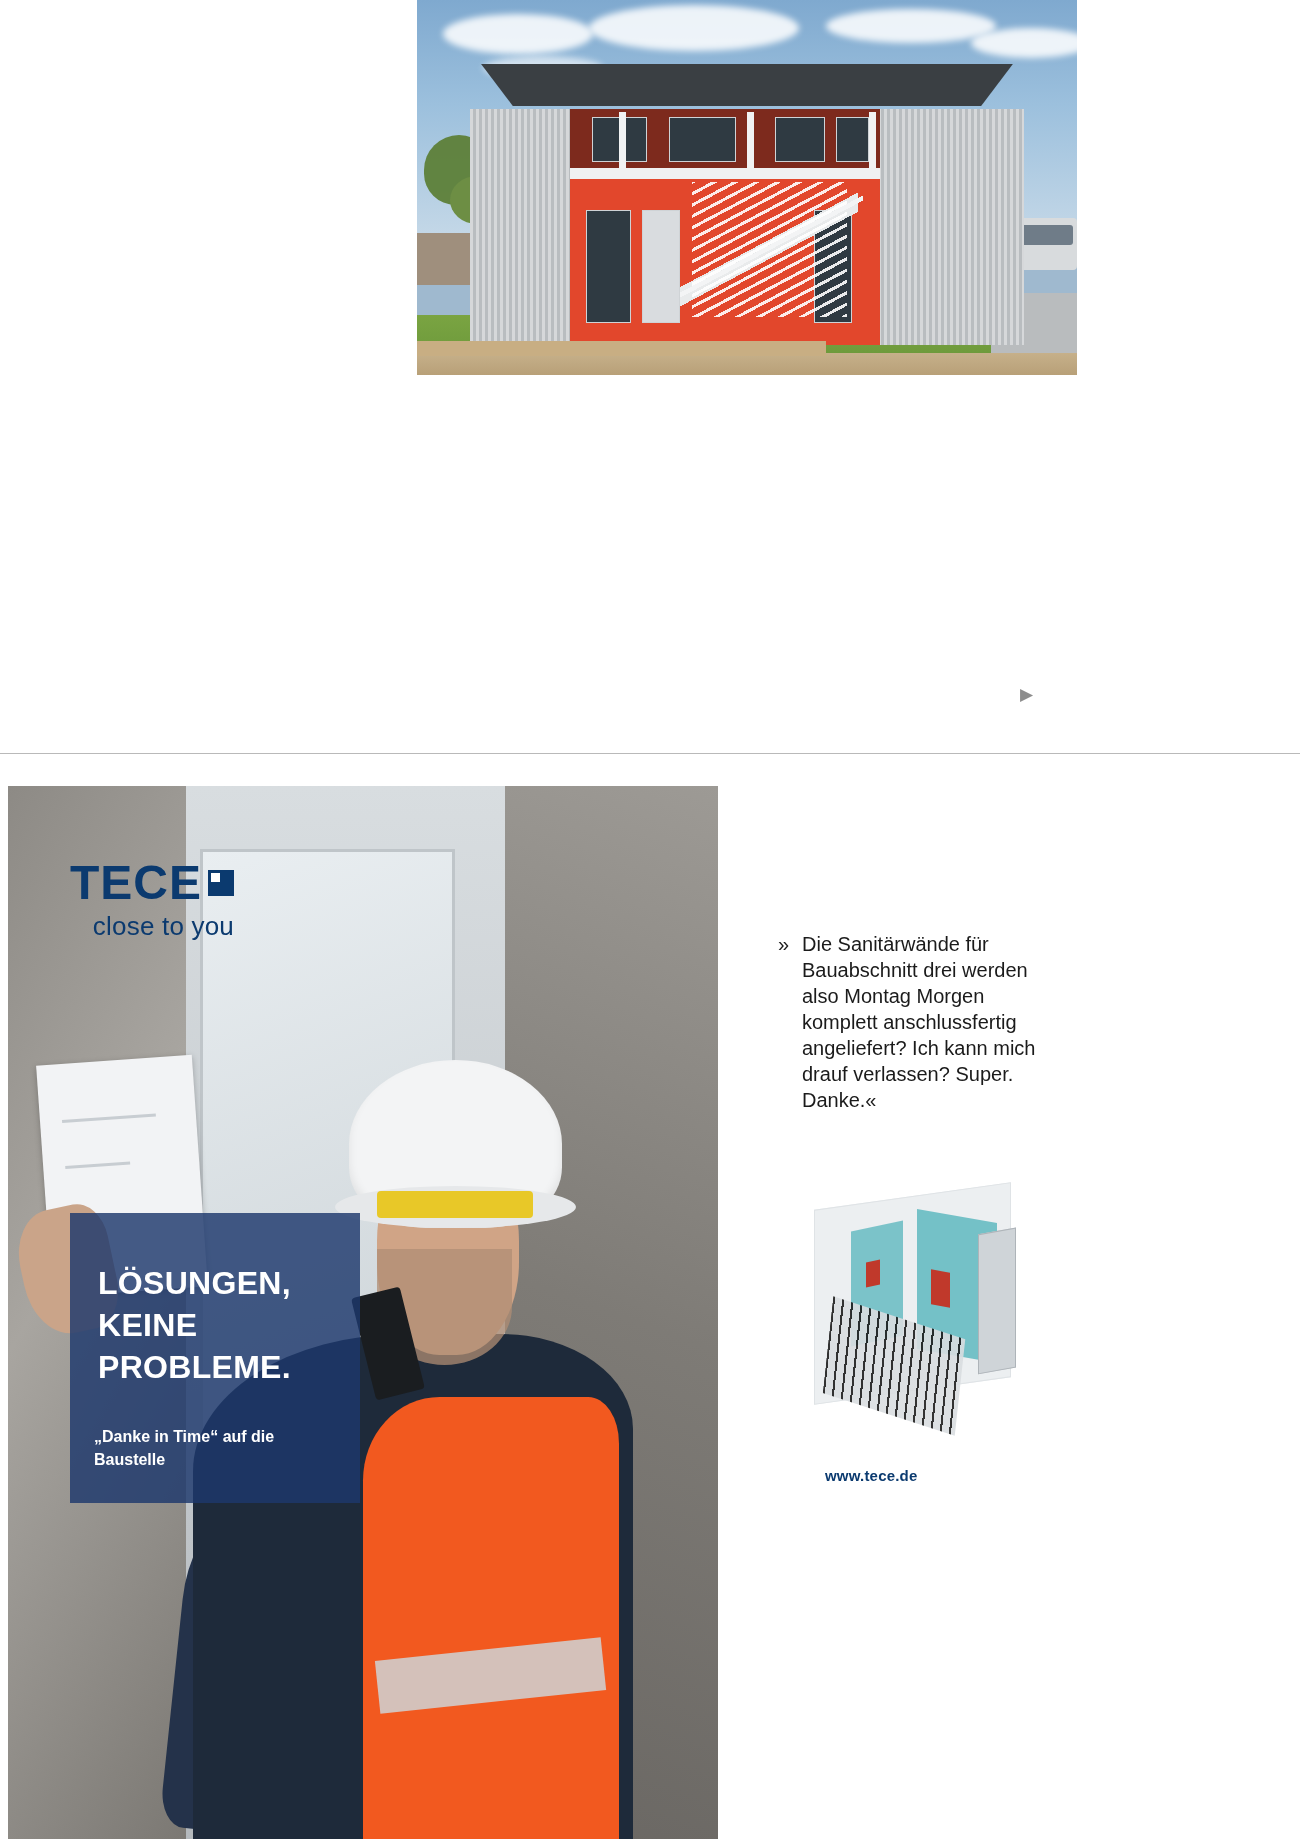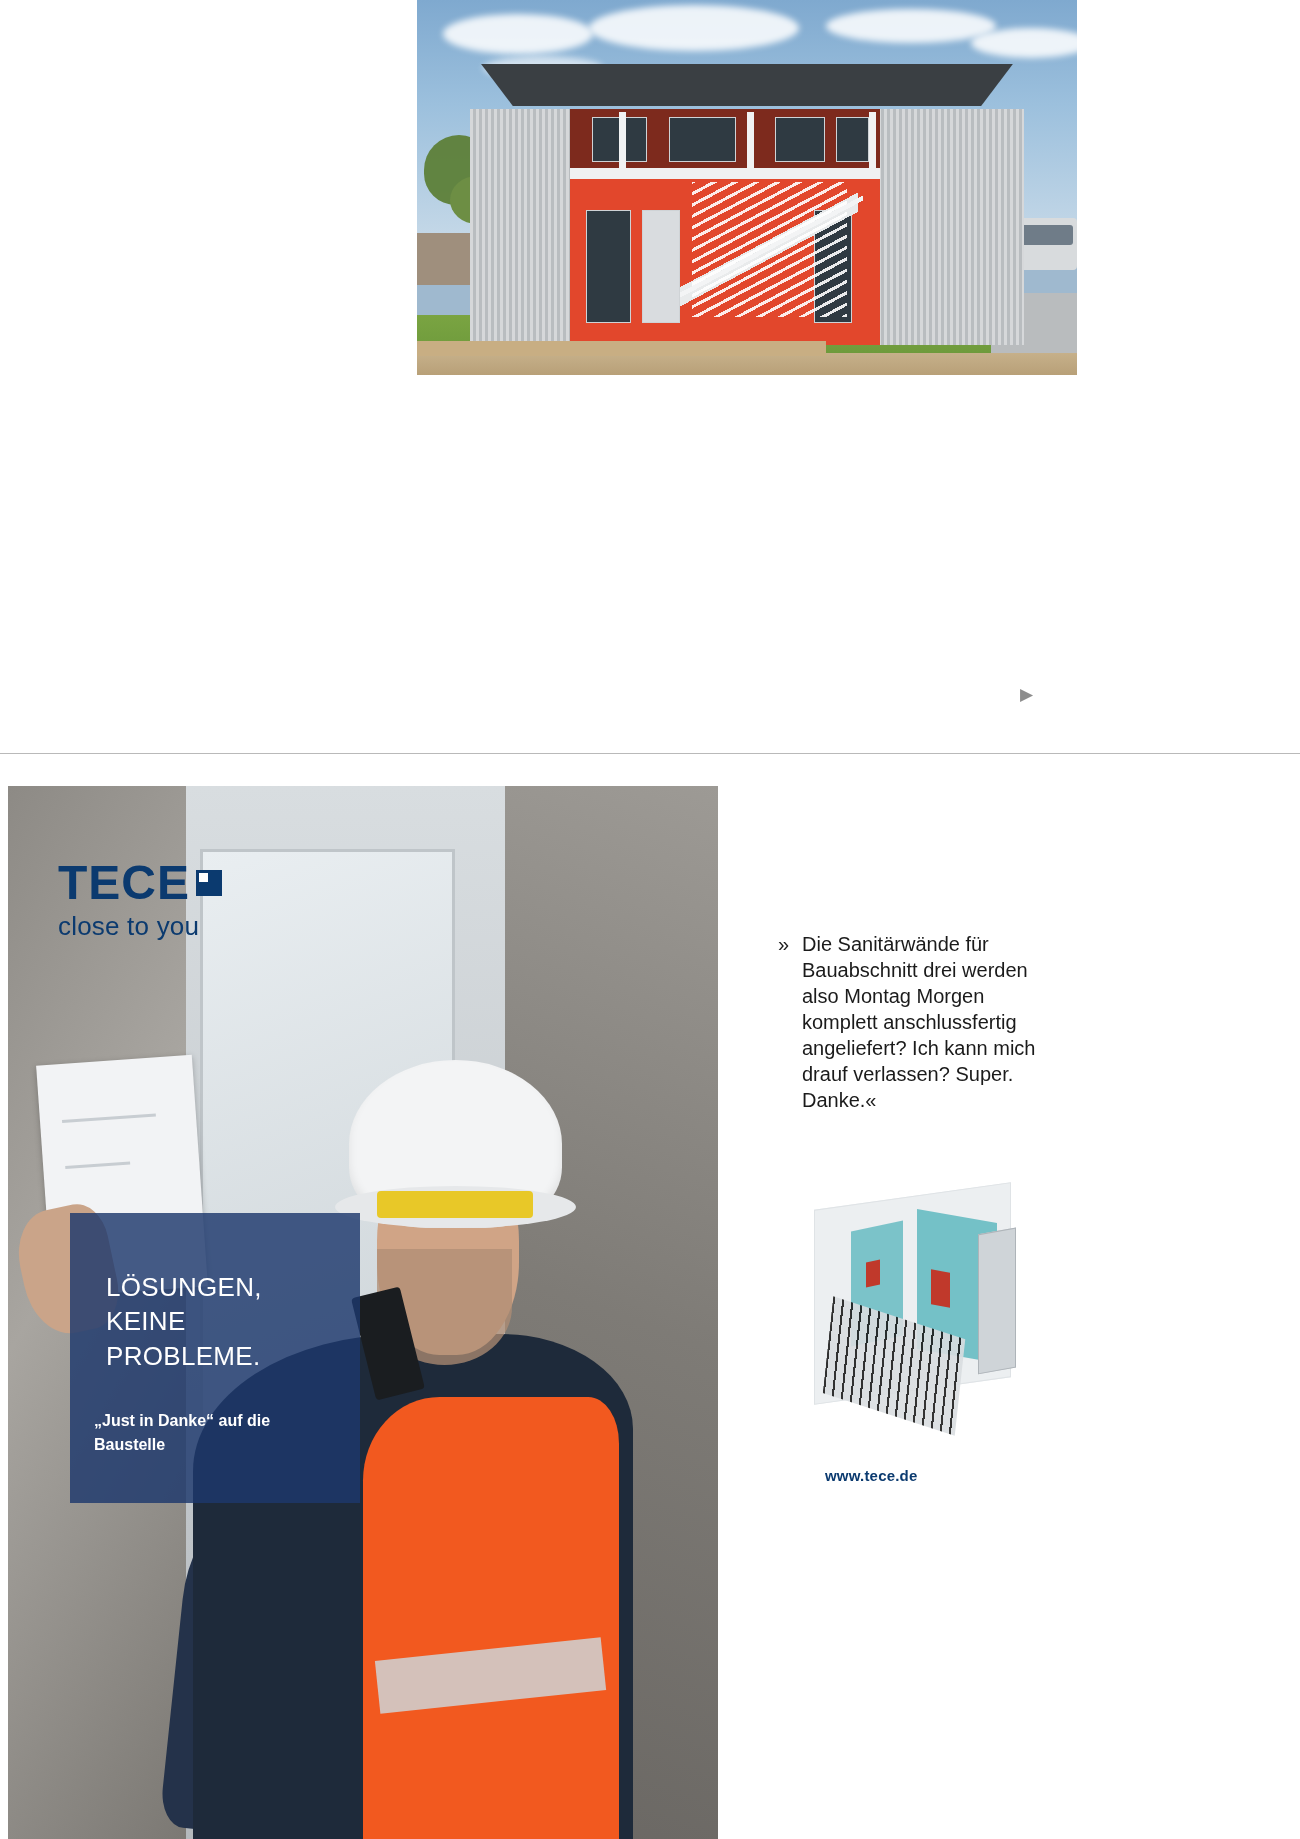--- a/index.html
+++ b/index.html
@@ -250,22 +250,23 @@
     background: #e8c828; border-radius: 4px;
   }
   .phone {
     position: absolute; left: 50%; top: 48%; width: 7%; height: 10%;
     background: #1a1d20; border-radius: 4px;
     transform: rotate(-14deg);
   }
 
   .tece-logo {
     position: absolute;
-    left: 58px; top: 73px;
+    left: 70px; top: 73px;
     color: #0b3a6f;
+    text-align: right;
   }
   .tece-logo .mark {
     font-size: 48px;
     font-weight: bold;
     letter-spacing: 1px;
     line-height: 1;
     display: flex;
     align-items: center;
   }
   .tece-sq {
@@ -290,24 +291,24 @@
 
   .ad-box {
     position: absolute;
     left: 70px; top: 427px;
     width: 290px; height: 290px;
     background: rgba(29, 56, 108, 0.82);
     color: #ffffff;
     padding: 45px 28px 0 24px;
   }
   .ad-box h2 {
-    margin: 12px;
-    font-size: 26px;
+    margin: 4px;
+    font-size: 32px;
     line-height: 1.32;
-    font-weight: normal;
+    font-weight: bold;
     letter-spacing: .3px;
   }
   .ad-box p {
     margin: 36px 0 0 0;
     font-size: 16px;
     line-height: 1.48;
     font-weight: bold;
   }
 
   .quote {
@@ -459,21 +460,21 @@
       <div class="claim">close to you</div>
     </div>
 
     <div class="ad-box">
       <h2>
         <span>LÖSUNGEN,</span><br>
         <span>KEINE</span><br>
         <span>PROBLEME.</span>
       </h2>
       <p>
-        <span>„Just in Danke“ auf die</span><br>
+        <span>„Danke in Time“ auf die</span><br>
         <span>Baustelle</span>
       </p>
     </div>
 
     <div class="quote">
       <span class="qm-open">»</span>
       <span class="qtext">Die Sanitärwände für Bauabschnitt drei werden also Montag Morgen komplett anschlussfertig angeliefert? Ich kann mich drauf verlassen? Super. Danke.«</span>
     </div>
 
     <div class="product">

